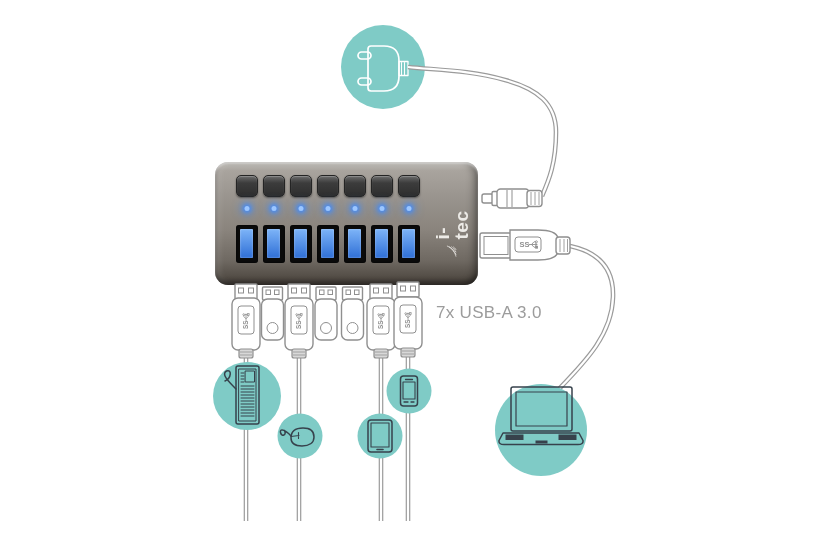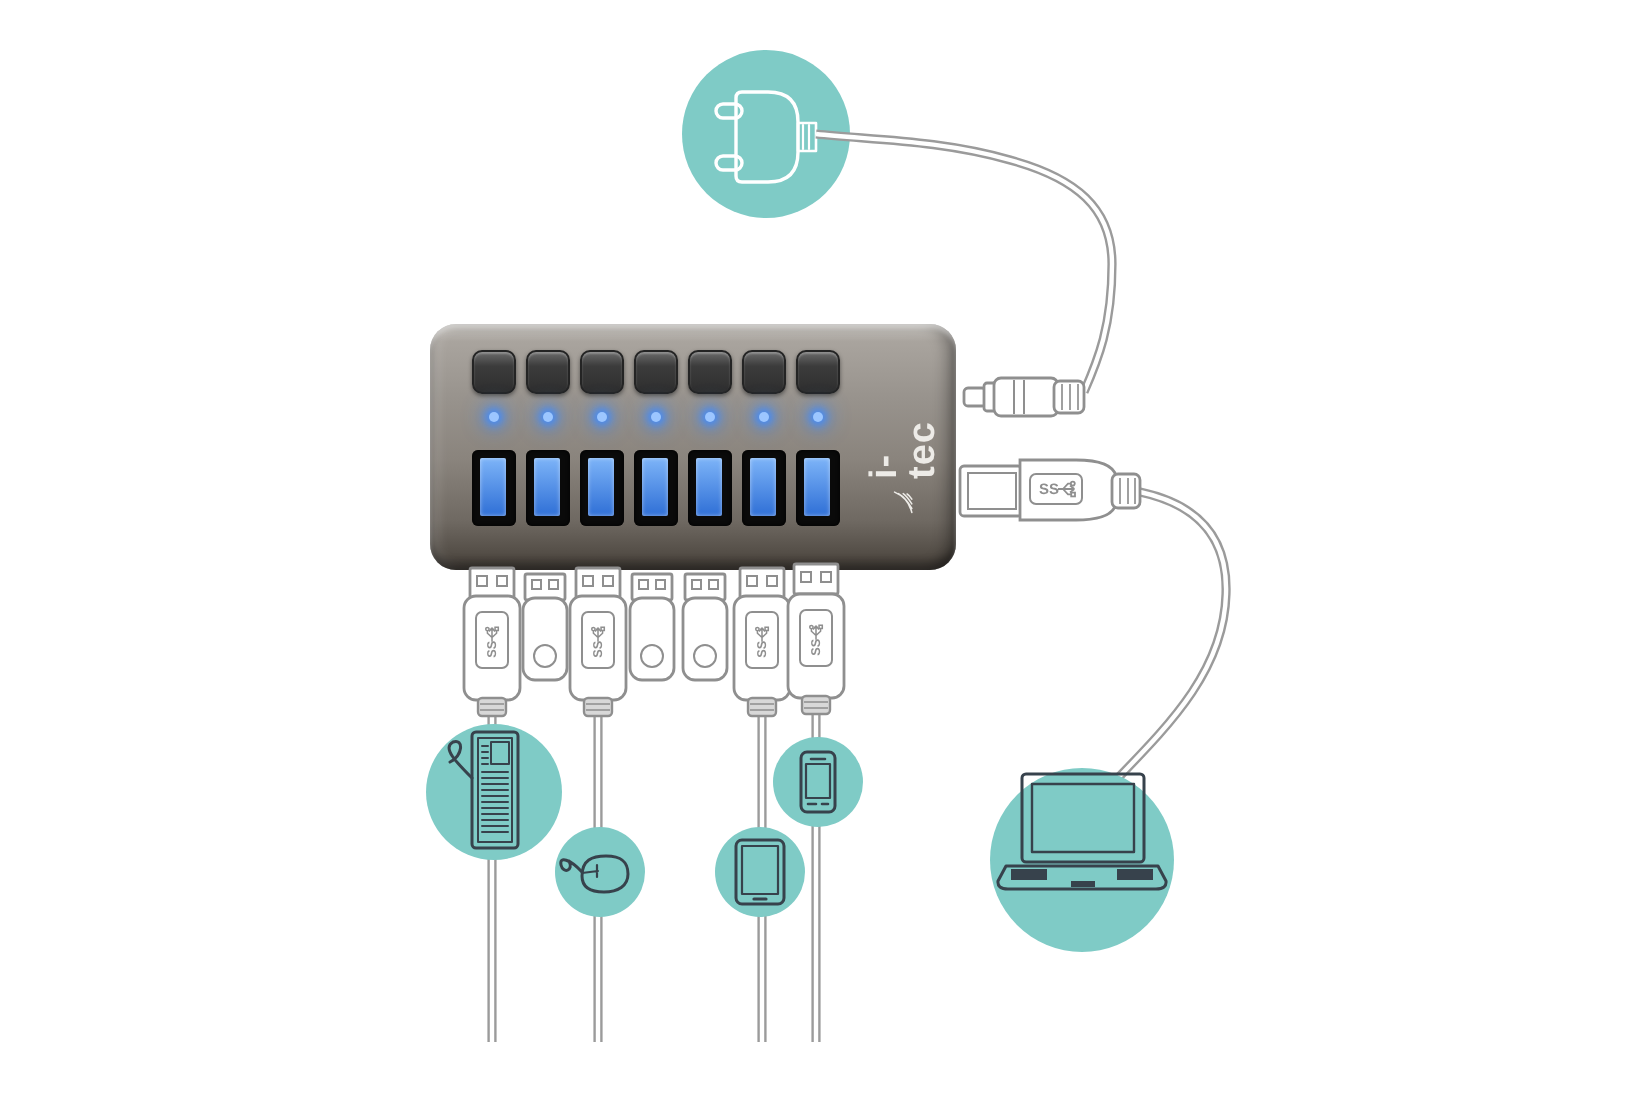--- a/index.html
+++ b/index.html
@@ -290,13 +290,14 @@
           <rect x="516" y="392" width="51" height="34" stroke-width="1.2"></rect>
           <path d="M503 433 H579 L583 440.5 Q583.5 444.5 578 444.5 H504 Q498.5 444.5 499 440.5 Z"></path>
           <rect class="devf" x="505.5" y="434.5" width="18" height="5.5"></rect>
           <rect class="devf" x="558.5" y="434.5" width="18" height="5.5"></rect>
           <rect class="devf" x="535.5" y="440.5" width="12" height="3"></rect>
         </g>
       </g>
     </g>
   </svg>
 
+  <div class="ports-label">7x USB-A 3.0</div>
 </div>
 
 </body></html>

